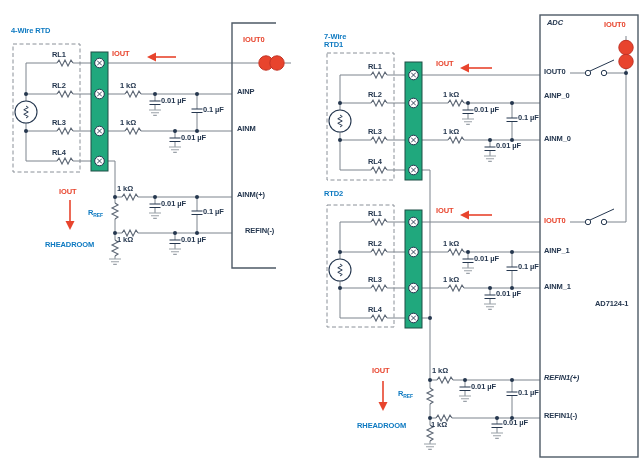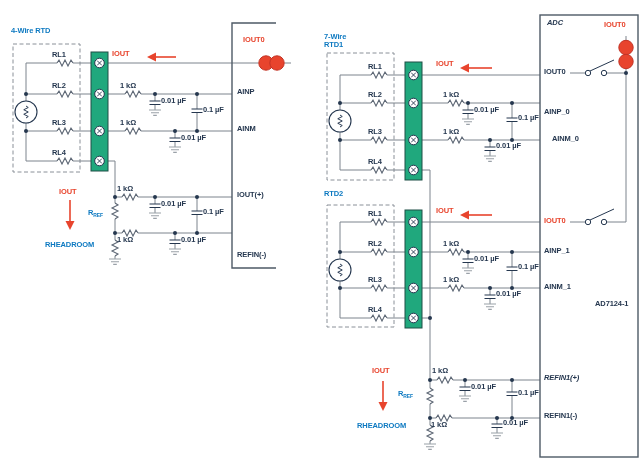--- a/index.html
+++ b/index.html
@@ -295,43 +295,43 @@
 <div class="lbl" style="left:161px;top:97px;">0.01 µF</div>
 <div class="lbl" style="left:203px;top:106px;">0.1 µF</div>
 <div class="lbl" style="left:181px;top:134px;">0.01 µF</div>
 <div class="lbl" style="left:237px;top:88px;">AINP</div>
 <div class="lbl" style="left:237px;top:125px;">AINM</div>
 <div class="lbl ctr" style="left:117px;top:185px;width:26px;">1 kΩ</div>
 <div class="lbl" style="left:161px;top:200px;">0.01 µF</div>
 <div class="lbl" style="left:203px;top:208px;">0.1 µF</div>
 <div class="lbl ctr" style="left:117px;top:236px;width:26px;">1 kΩ</div>
 <div class="lbl" style="left:181px;top:236px;">0.01 µF</div>
-<div class="lbl" style="left:237px;top:191px;">IOUT(+)</div>
-<div class="lbl" style="left:237px;top:227px;margin-top:24px;">REFIN(-)</div>
+<div class="lbl" style="left:237px;top:191px;">AINM(+)</div>
+<div class="lbl" style="left:245px;top:227px;">REFIN(-)</div>
 <div class="lbl red" style="left:59px;top:188px;">IOUT</div>
 <div class="lbl blue" style="left:88px;top:209px;"><span>R</span><span class="sub">REF</span></div>
 <div class="lbl blue" style="left:45px;top:241px;">RHEADROOM</div>
 
 <div class="lbl blue" style="left:324px;top:33px;">7-Wire</div>
 <div class="lbl blue" style="left:324px;top:41px;">RTD1</div>
 <div class="lbl ctr" style="left:368px;top:63px;width:22px;">RL1</div>
 <div class="lbl ctr" style="left:368px;top:91px;width:22px;">RL2</div>
 <div class="lbl ctr" style="left:368px;top:128px;width:22px;">RL3</div>
 <div class="lbl ctr" style="left:368px;top:158px;width:22px;">RL4</div>
 <div class="lbl red" style="left:436px;top:60px;">IOUT</div>
 <div class="lbl" style="left:547px;top:19px;font-style:italic;">ADC</div>
 <div class="lbl red" style="left:604px;top:21px;">IOUT0</div>
 <div class="lbl" style="left:544px;top:68px;">IOUT0</div>
 <div class="lbl ctr" style="left:443px;top:91px;width:26px;">1 kΩ</div>
 <div class="lbl" style="left:474px;top:106px;">0.01 µF</div>
 <div class="lbl" style="left:518px;top:114px;">0.1 µF</div>
 <div class="lbl ctr" style="left:443px;top:128px;width:26px;">1 kΩ</div>
 <div class="lbl" style="left:496px;top:142px;">0.01 µF</div>
-<div class="lbl" style="left:544px;top:108px;">AINP_0</div>
-<div class="lbl" style="left:544px;top:135px;margin-left:8px;">AINM_0</div>
+<div class="lbl" style="left:544px;top:92px;">AINP_0</div>
+<div class="lbl" style="left:544px;top:135px;">AINM_0</div>
 <div class="lbl blue" style="left:324px;top:190px;">RTD2</div>
 <div class="lbl ctr" style="left:368px;top:210px;width:22px;">RL1</div>
 <div class="lbl ctr" style="left:368px;top:240px;width:22px;">RL2</div>
 <div class="lbl ctr" style="left:368px;top:276px;width:22px;">RL3</div>
 <div class="lbl ctr" style="left:368px;top:306px;width:22px;">RL4</div>
 <div class="lbl red" style="left:436px;top:207px;">IOUT</div>
 <div class="lbl red" style="left:544px;top:217px;">IOUT0</div>
 <div class="lbl ctr" style="left:443px;top:240px;width:26px;">1 kΩ</div>
 <div class="lbl" style="left:474px;top:255px;">0.01 µF</div>
 <div class="lbl" style="left:518px;top:263px;">0.1 µF</div>

